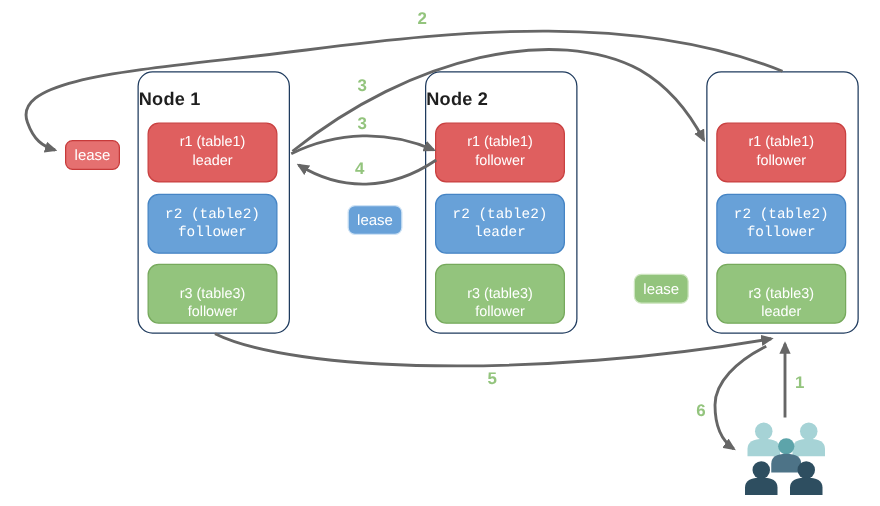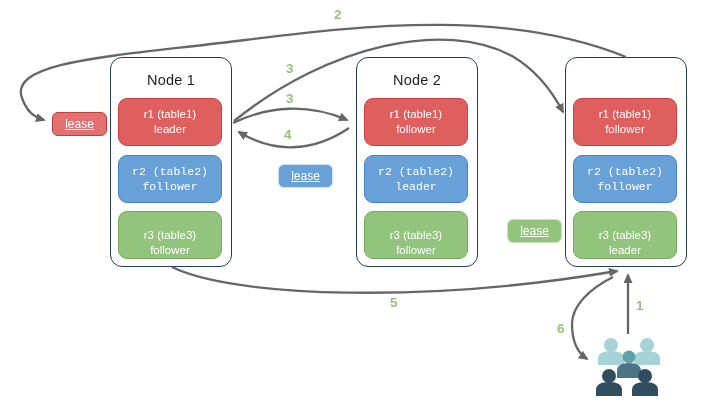--- a/index.html
+++ b/index.html
@@ -5,37 +5,37 @@
   html,body{margin:0;padding:0;background:#fff;}
   #canvas{
     position:relative;width:704px;height:405px;background:#fff;overflow:hidden;
     font-family:"Liberation Sans",sans-serif;
   }
   .node{
     position:absolute;top:57px;width:122px;height:210px;box-sizing:border-box;
     background:#fff;border:1.6px solid var(--node_border);border-radius:12px;z-index:1;
   }
   .node-title{
-    margin-top:14px;text-align:center;font-size:14.5px;font-weight:normal;
+    margin-top:14px;text-align:left;font-size:14.5px;font-weight:bold;
     color:var(--title_text);letter-spacing:.2px;
   }
   .rep{
     position:absolute;left:7px;width:104px;height:48px;box-sizing:border-box;
     border-radius:9px;border:1.6px solid;display:flex;flex-direction:column;
     align-items:center;justify-content:center;color:#fff;font-size:11.5px;line-height:1.32;
     text-align:center;
   }
   .rep1{top:40px}.rep2{top:97px}.rep3{top:153px}
   .rep-red{background:var(--red_fill);border-color:var(--red_border);}
   .rep-blue{background:var(--blue_fill);border-color:var(--blue_border);font-family:Liberation Mono, monospace;}
   .rep-green{background:var(--green_fill);border-color:var(--green_border);justify-content:flex-end;}
   .lease{
-    position:absolute;width:55px;height:24px;box-sizing:border-box;border-radius:6px;
+    position:absolute;width:44px;height:24px;box-sizing:border-box;border-radius:6px;
     border:1.6px solid;display:flex;align-items:center;justify-content:center;
-    color:#fff;font-size:12px;z-index:2;text-decoration:underline;
+    color:#fff;font-size:12px;z-index:2;
   }
   .lease-red{left:52px;top:112px;background:var(--lease_red_fill);border-color:var(--lease_red_border);}
   .lease-blue{left:278px;top:164px;background:var(--blue_fill);border-color:var(--lease_blue_border);}
   .lease-green{left:507px;top:219px;background:var(--green_fill);border-color:var(--lease_green_border);}
   .step{
     position:absolute;font-size:13.5px;font-weight:bold;color:var(--step_label);z-index:4;
   }
   #overlay{position:absolute;left:0;top:0;z-index:3;pointer-events:none;}
   .arrow{stroke:var(--arrow);stroke-width:2.3;fill:none;}
   .ah{fill:var(--arrow);}
@@ -56,21 +56,21 @@
     <div class="rep rep2 rep-blue">
       <span>r2 (table2)</span>
       <span>follower</span>
     </div>
     <div class="rep rep3 rep-green">
       <span>r3 (table3)</span>
       <span>follower</span>
     </div>
   </div>
 
-  <div class="node" style="left:356px">
+  <div class="node" style="left:340px">
     <div class="node-title">Node 2</div>
     <div class="rep rep1 rep-red">
       <span>r1 (table1)</span>
       <span>follower</span>
     </div>
     <div class="rep rep2 rep-blue">
       <span>r2 (table2)</span>
       <span>leader</span>
     </div>
     <div class="rep rep3 rep-green">

